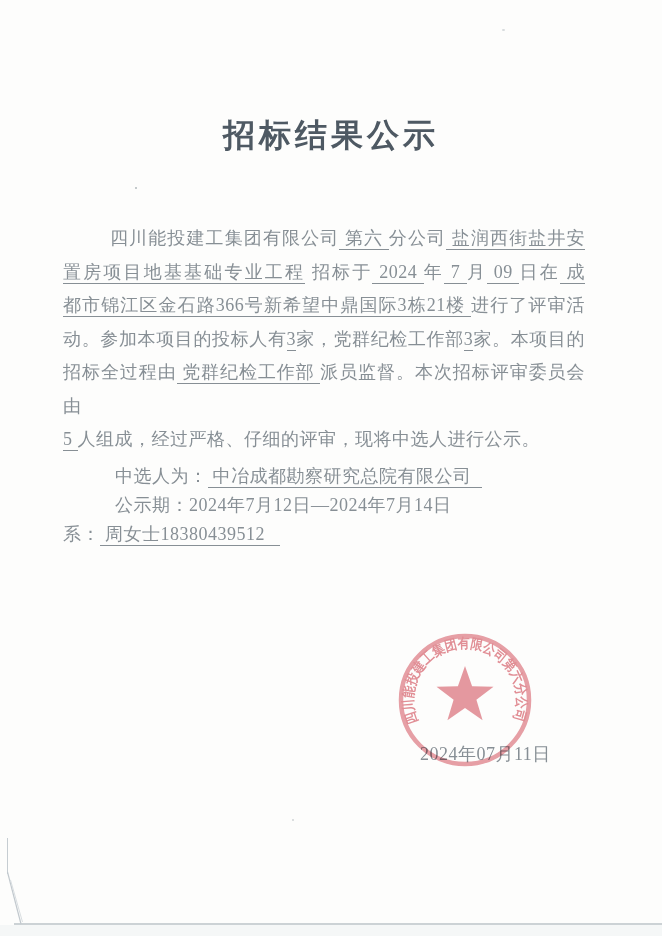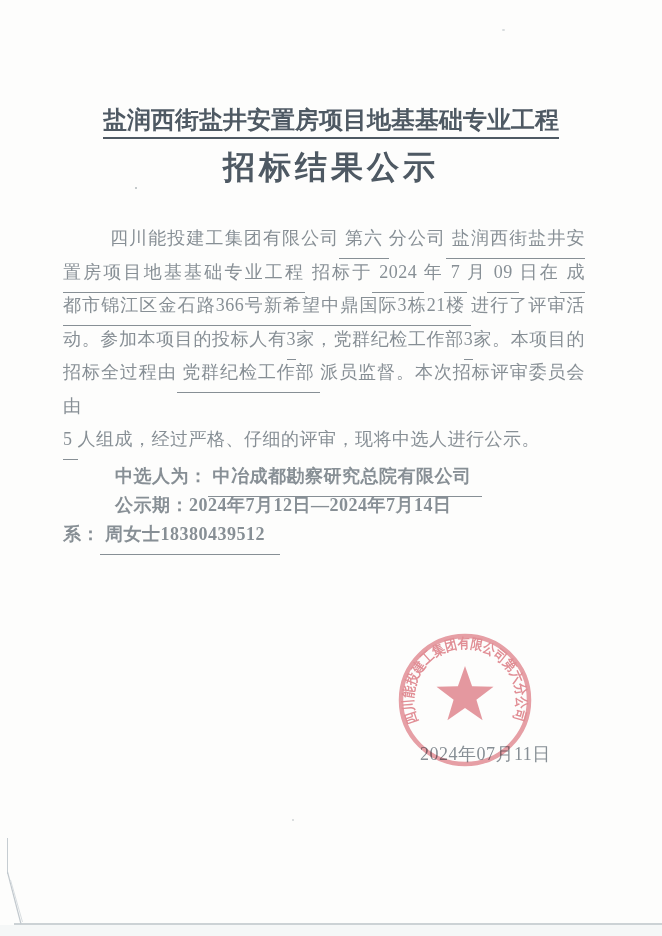--- a/index.html
+++ b/index.html
@@ -14,47 +14,44 @@
   .title-l2{font-size:32px;font-weight:bold;line-height:30px;letter-spacing:4px;margin-top:16px;}
   
   .para{position:absolute;top:222px;left:63px;width:522px;color:#878f95;
         font-size:18px;line-height:33.5px;letter-spacing:0.5px;}
   .para .line{white-space:pre-wrap;}
   .para .justify{text-align:justify;text-align-last:justify;}
   .para .indent{padding-left:47px;}
   
   .details{position:absolute;top:462px;left:63px;width:540px;color:#878f95;
            font-size:18px;line-height:29px;letter-spacing:0.5px;}
-  .details .line{white-space:pre-wrap;font-weight:bold;}
+  .details .line{white-space:pre-wrap;}
   .details .indent{padding-left:52px;}
   
-  .u{border-bottom:1.5px solid currentColor;padding-bottom:10px;}
+  .u{border-bottom:1.5px solid currentColor;padding-bottom:1px;}
   
   .tenderer{position:absolute;top:693px;left:205px;color:#878f95;font-size:18px;
             letter-spacing:1px;line-height:24px;}
   .issue-date{position:absolute;top:742px;left:420px;color:#878f95;font-size:18px;
               letter-spacing:0.5px;line-height:24px;}
   
   .seal{position:absolute;left:395px;top:630px;mix-blend-mode:multiply;opacity:0.72;}
   
   .edge-bottom{position:absolute;top:923px;left:14px;width:648px;height:1.5px;
                background:#ccd2d5;}
   .below-strip{position:absolute;top:925px;left:0;width:662px;height:11px;background:#f5f7f7;}
   .fold-svg{position:absolute;left:0;top:830px;}
   .speck{position:absolute;border-radius:50%;background:#b0b8bd;}
 </style>
 </head>
 <body>
 
 <div class="page">
 
   <div class="title-block">
-    <div class="title-l1">
-      <span class="title-l1-inner">盐润西街盐井安置房项目地基基础专业工程</span>
-    </div>
     <div class="title-l2">招标结果公示</div>
   </div>
 
   <div class="para">
       <div class="line indent justify"><span>四川能投建工集团有限公司</span><span class="u"> 第六 </span><span>分公司</span><span class="u"> 盐润西街盐井安</span></div>
       <div class="line justify"><span class="u">置房项目地基基础专业工程</span><span> 招标于</span><span class="u"> 2024 </span><span>年</span><span class="u"> 7 </span><span>月</span><span class="u"> 09 </span><span>日在</span><span class="u"> 成</span></div>
       <div class="line justify"><span class="u">都市锦江区金石路366号新希望中鼎国际3栋21楼 </span><span>进行了评审活</span></div>
       <div class="line justify"><span>动。参加本项目的投标人有</span><span class="u">3</span><span>家，党群纪检工作部</span><span class="u">3</span><span>家。本项目的</span></div>
       <div class="line justify"><span>招标全过程由</span><span class="u"> 党群纪检工作部 </span><span>派员监督。本次招标评审委员会由</span></div>
       <div class="line"><span class="u">5 </span><span>人组成，经过严格、仔细的评审，现将中选人进行公示。</span></div>

